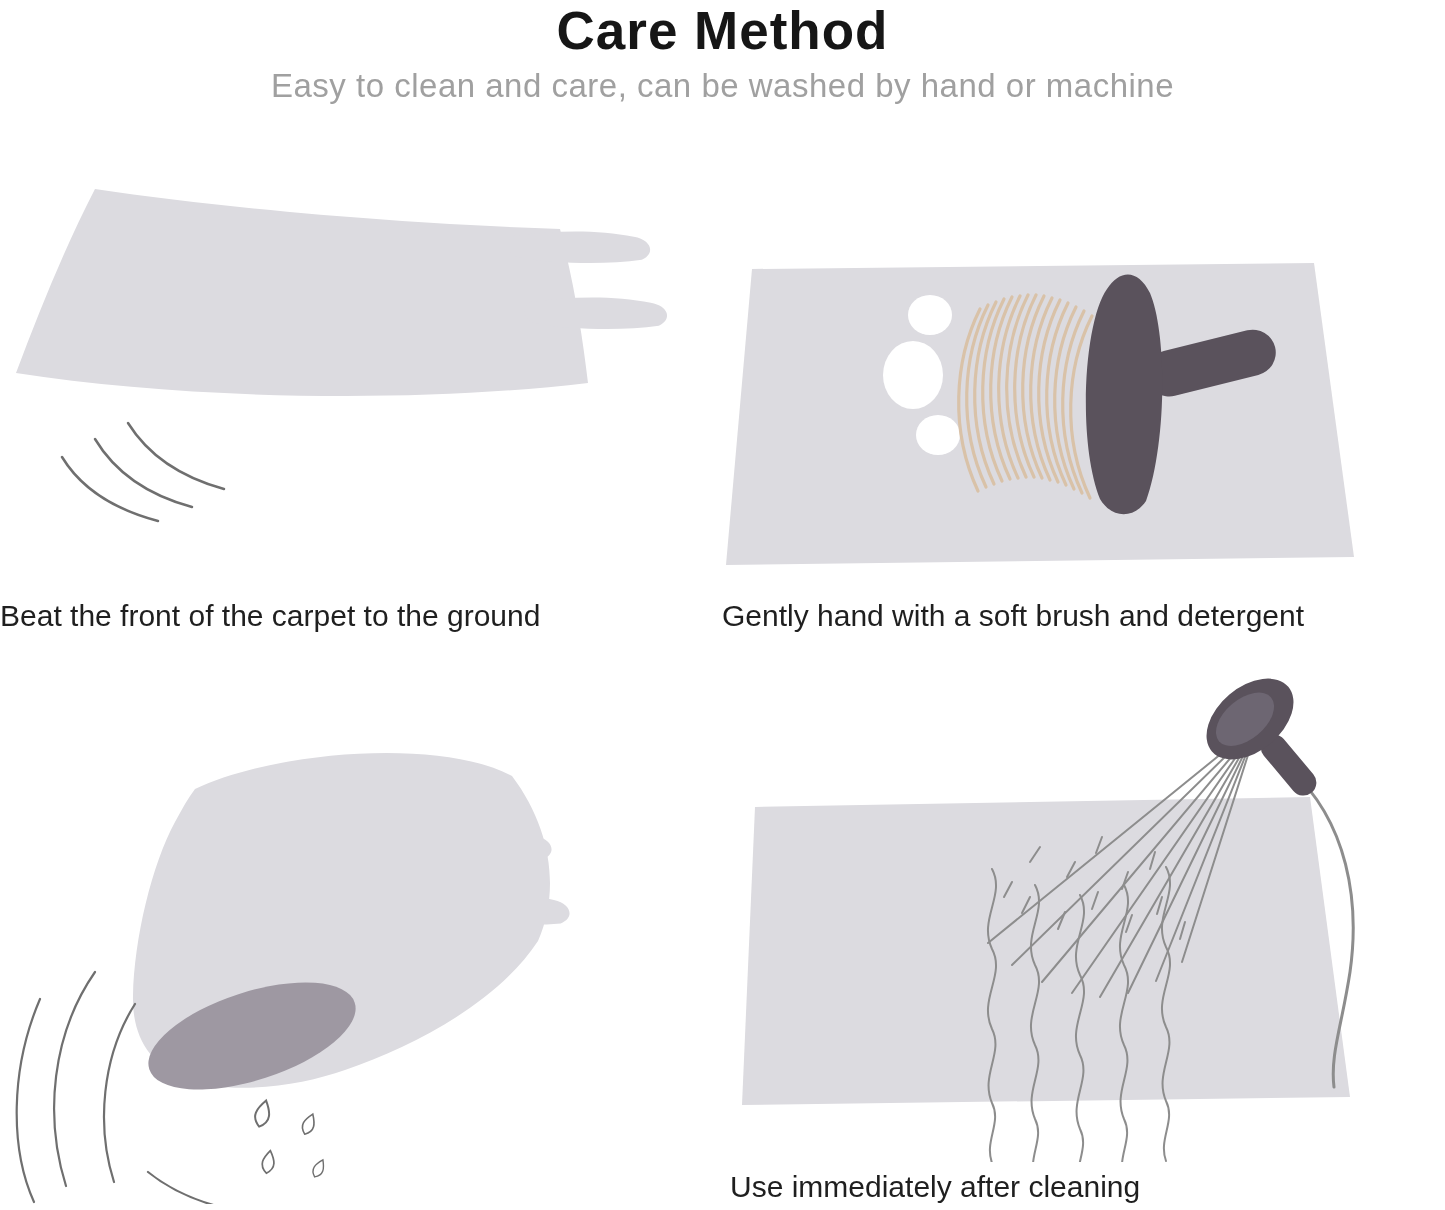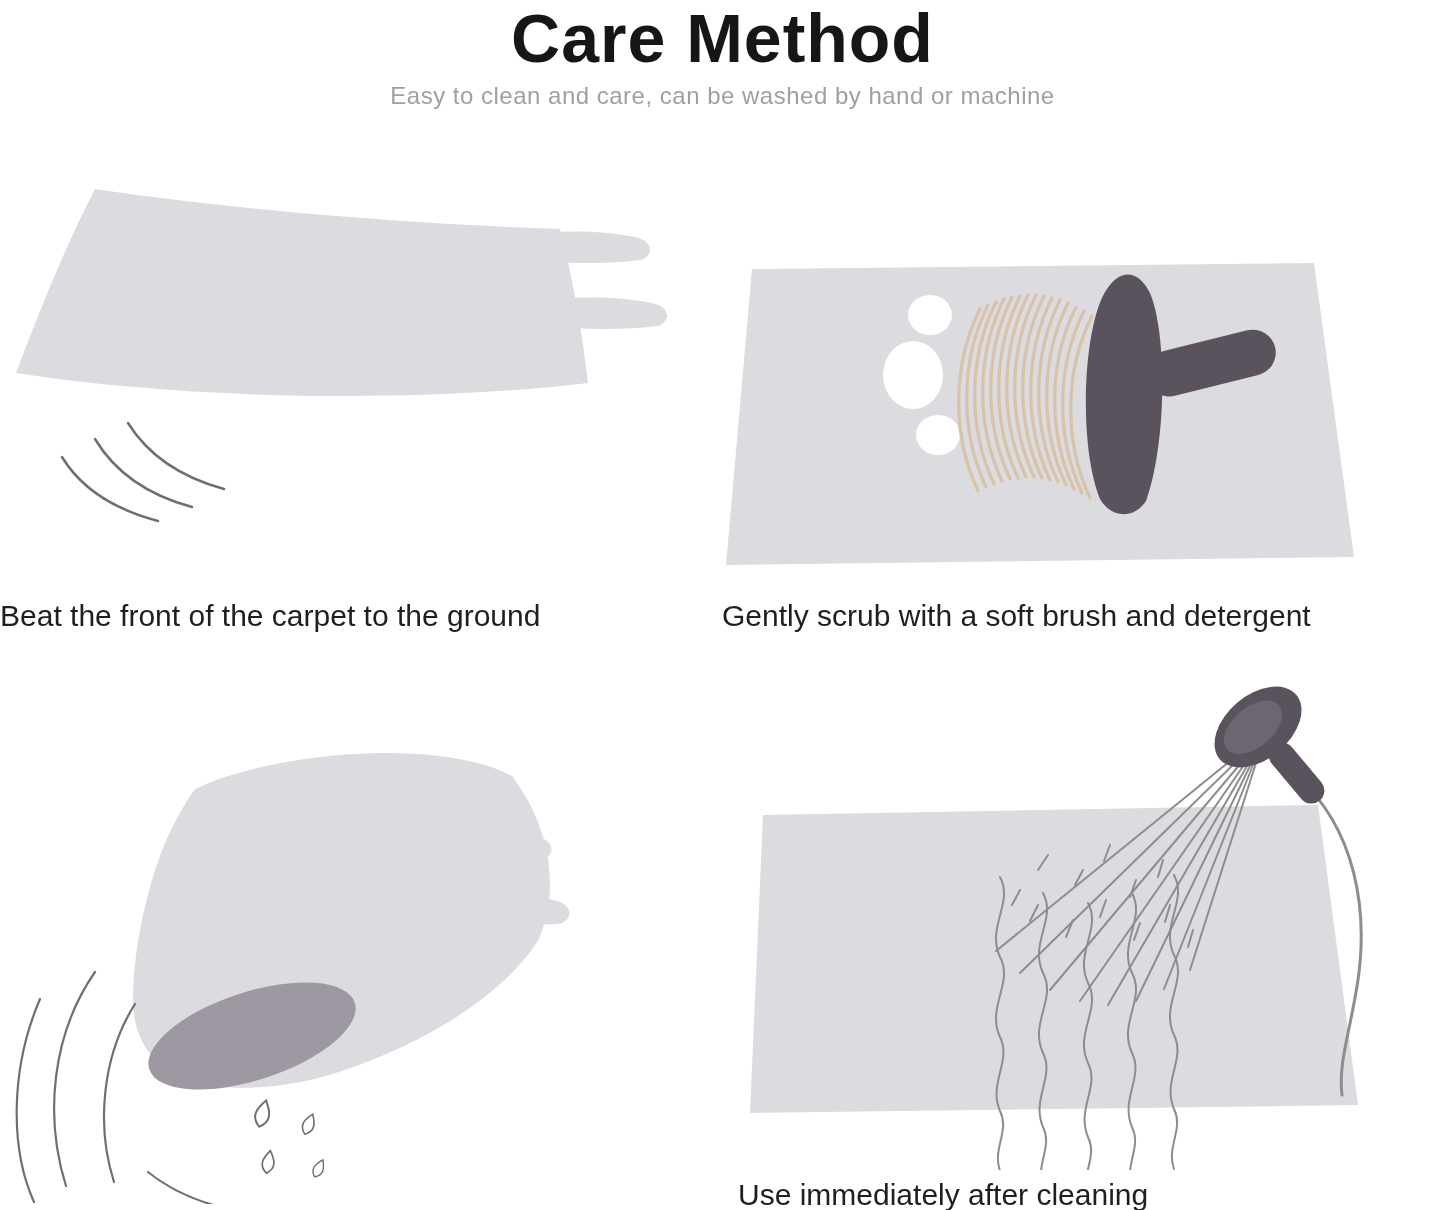--- a/index.html
+++ b/index.html
@@ -5,25 +5,25 @@
   html,body{margin:0;padding:0;}
   body{
     width:1445px;height:1210px;
     background:var(--c-background,#ffffff);
     font-family:"Liberation Sans",sans-serif;
     overflow:hidden;
   }
   .page{width:1445px;height:1210px;display:flex;flex-direction:column;}
   .header{text-align:center;padding-top:4px;height:142px;}
   .title{
-    font-size:68px;font-weight:700;line-height:1.0;
+    font-size:53px;font-weight:700;line-height:1.0;
     color:var(--c-title,#161616);margin:0;letter-spacing:1px;
   }
   .subtitle{
-    font-size:24px;color:var(--c-subtitle,#a0a0a0);
+    font-size:33px;color:var(--c-subtitle,#a0a0a0);
     margin:10px 0 0;letter-spacing:0.5px;
   }
   .grid{
     display:grid;
     grid-template-columns:722px 723px;
     grid-template-rows:503px 555px;
   }
   .cell{display:flex;flex-direction:column;align-items:flex-start;}
   .art{flex:1;display:flex;align-items:flex-end;justify-content:center;}
   .caption{
@@ -90,21 +90,21 @@
             <use href="#bristle" x="96" y="4"></use>
               <use href="#bristle" x="104" y="8"></use>
             <use href="#bristle" x="112" y="13"></use>
           </g>
           <g transform="translate(425,118) rotate(-14)">
             <rect x="0" y="-23" width="132" height="46" rx="23" fill="var(--c-brush,#5a525c)"></rect>
           </g>
           <path d="M 385 28 C 362 60, 355 180, 378 238 C 390 258, 412 258, 424 240 C 444 185, 446 75, 428 32 C 416 8, 398 8, 385 28 Z" fill="var(--c-brush,#5a525c)"></path>
         </svg>
       </div>
-      <figcaption class="caption">Gently scrub with a soft brush and detergent</figcaption>
+      <figcaption class="caption">Gently hand with a soft brush and detergent</figcaption>
     </figure>
 
     <figure class="cell" style="margin:0">
       <div class="art">
         <svg width="640" height="470" viewBox="0 0 640 470">
           <g fill="var(--c-carpet,#dcdbe0)">
             <path transform="translate(418,82) rotate(9) scale(1.3)" d="M 0 10 C 28 3, 62 -2, 92 1 C 106 2, 110 12, 100 18 C 72 25, 34 28, 6 26 C -5 25, -6 13, 0 10 Z"></path>
             <path transform="translate(436,146) rotate(9) scale(1.3)" d="M 0 10 C 28 3, 62 -2, 92 1 C 106 2, 110 12, 100 18 C 72 25, 34 28, 6 26 C -5 25, -6 13, 0 10 Z"></path>
           </g>
           <path d="M 195 55 C 280 15, 445 5, 512 42 C 552 95, 560 158, 538 207 C 498 268, 415 312, 345 336 C 300 352, 230 362, 185 345 C 148 330, 132 300, 133 262 C 134 205, 152 130, 175 88 C 182 75, 188 64, 195 55 Z" fill="var(--c-carpet,#dcdbe0)"></path>
@@ -118,21 +118,21 @@
           <g fill="none" stroke="var(--c-line,#6f6f6f)" stroke-width="2.2" stroke-linecap="round">
             <path d="M 95 238 C 52 300, 44 382, 66 452"></path>
             <path d="M 135 270 C 102 322, 96 392, 114 448"></path>
             <path d="M 40 265 C 10 335, 10 415, 34 468"></path>
             <path d="M 148 438 C 200 480, 288 492, 366 474"></path>
           </g>
         </svg>
       </div>
     </figure>
 
-    <figure class="cell" style="margin:16px">
+    <figure class="cell" style="margin:8px">
       <div class="art">
         <svg width="650" height="505" viewBox="0 0 650 505">
           <defs>
             <path id="wave" d="M 0 0 c 14 26 -14 50 0 80 c 14 26 -14 50 0 80 c 12 24 -12 46 0 74 c 10 20 -8 38 0 60" fill="none" stroke="var(--c-spray,#8d8d8d)" stroke-width="2" stroke-linecap="round"></path>
           </defs>
           <polygon points="25,150 580,140 620,440 12,448" fill="var(--c-carpet,#dcdbe0)"></polygon>
           <g stroke="var(--c-spray,#8d8d8d)" stroke-width="2" stroke-linecap="round">
             <line x1="497" y1="92" x2="258" y2="286"></line>
             <line x1="500" y1="95" x2="282" y2="308"></line>
             <line x1="503" y1="98" x2="312" y2="325"></line>

